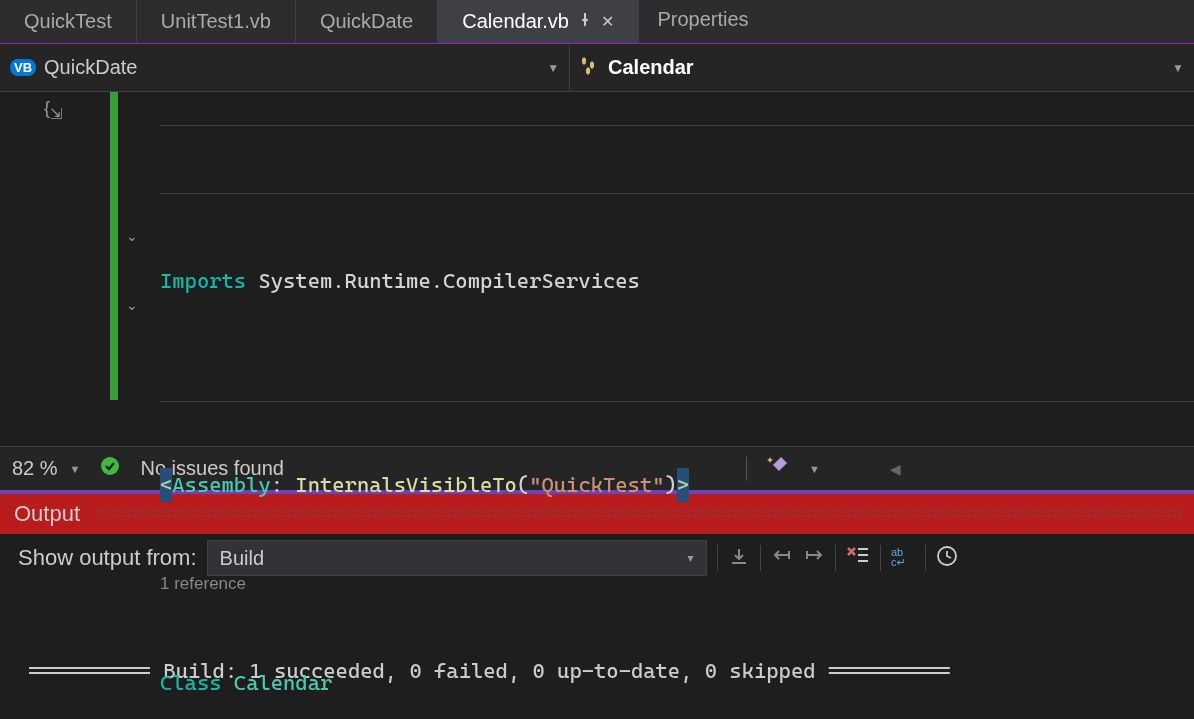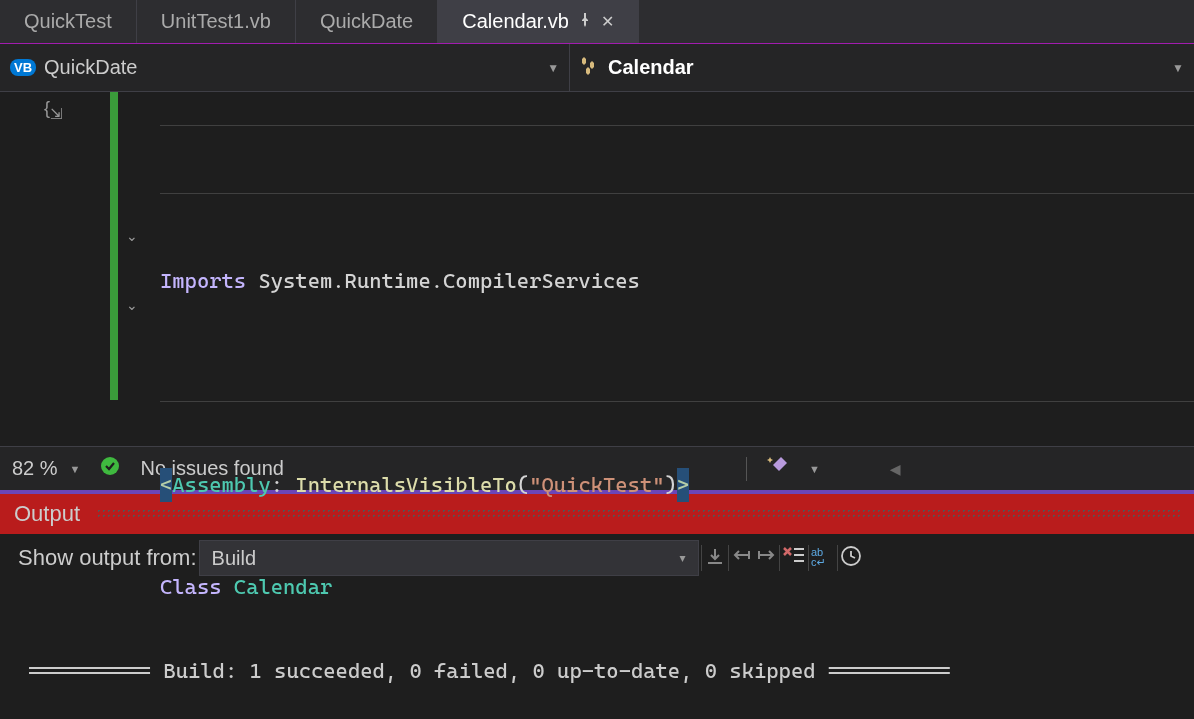--- a/index.html
+++ b/index.html
@@ -113,21 +113,21 @@
   display: flex;
   align-items: center;
   gap: 8px;
 }
 .hr-line {
   position: absolute;
   height: 1px;
   background: #404040;
   right: 0;
 }
-.kw { color: #c4b5fd; }
+.kw { color: #14b8a6; }
 .type { color: #4ec9b0; }
 .str { color: #ce9178; }
 .func { color: #dcdcaa; }
 .plain { color: #d4d4d4; }
 .attr-bracket { background: #264f78; color: #b5cea8; }
 .status-bar {
   display: flex;
   align-items: center;
   height: 44px;
   background: #252526;
@@ -156,21 +156,21 @@
   height: 12px;
   background-image: radial-gradient(circle, #555 1px, transparent 1px);
   background-size: 5px 5px;
   margin-left: 6px;
 }
 .output-toolbar {
   display: flex;
   align-items: center;
   height: 48px;
   padding: 0 18px;
-  gap: 2px;
+  gap: 10px;
 }
 .show-label { font-size: 22px; }
 .source-dd {
   background: #333337;
   border: 1px solid #3f3f46;
   height: 36px;
   width: 500px;
   display: flex;
   align-items: center;
   padding: 0 12px;
@@ -197,20 +197,21 @@
   <div class="tab">QuickDate</div>
   <div class="tab active">
     <span>Calendar.vb</span>
     <span class="pin">
       <svg width="16" height="16" viewBox="0 0 16 16">
           <path fill="#ccc" d="M9 1v5l2 2v1H9v4l-1 2-1-2V9H5V8l2-2V1h2z"></path>
         </svg>
     </span>
     <span class="close">✕</span>
   </div>
+  <div class="props-tab">Properties</div>
 </div>
 
 <div class="nav-bar">
   <div class="nav-item">
     <span class="vb-badge">VB</span>
     <span>QuickDate</span>
     <span class="chev">▼</span>
   </div>
   <div class="nav-item">
     <span class="calendar-icon">
@@ -230,20 +231,21 @@
   </div>
   <span class="fold fold1">⌄</span>
   <span class="fold fold2">⌄</span>
   <div class="code">
     <div class="hr-line" style="top:33px;left:40px;"></div>
     <div class="hr-line" style="top:101px;left:40px;"></div>
     <div class="hr-line" style="top:309px;left:40px;"></div>
     <div class="line" style="padding-left:40px"><span class="kw">Imports</span><span class="plain"> System.Runtime.CompilerServices</span></div>
     <div class="line"></div>
     <div class="line" style="padding-left:40px"><span class="attr-bracket">&lt;</span><span class="type">Assembly</span><span class="plain">: </span><span class="func">InternalsVisibleTo</span><span class="plain">(</span><span class="str">"QuickTest"</span><span class="plain">)</span><span class="attr-bracket">&gt;</span></div>
+    <div class="codelens" style="padding-left:40px"><span>1 reference</span></div>
     <div class="line" style="padding-left:40px"><span class="kw">Class</span><span class="type"> Calendar</span></div>
     
     
     
     
     
   </div>
 </div>
 
 <div class="status-bar">

